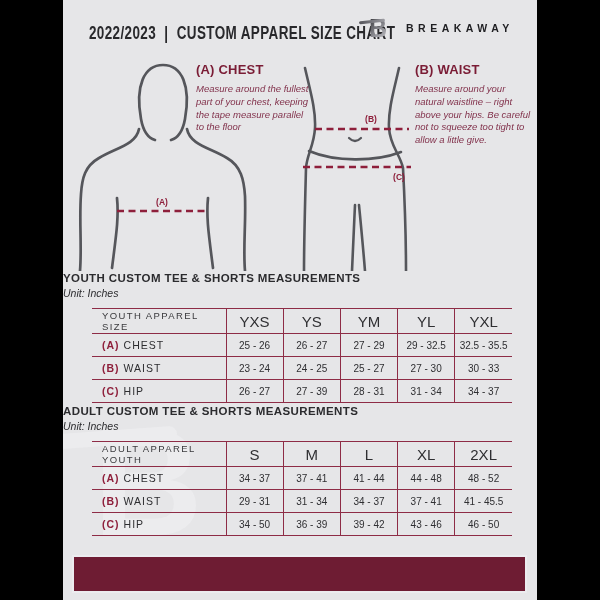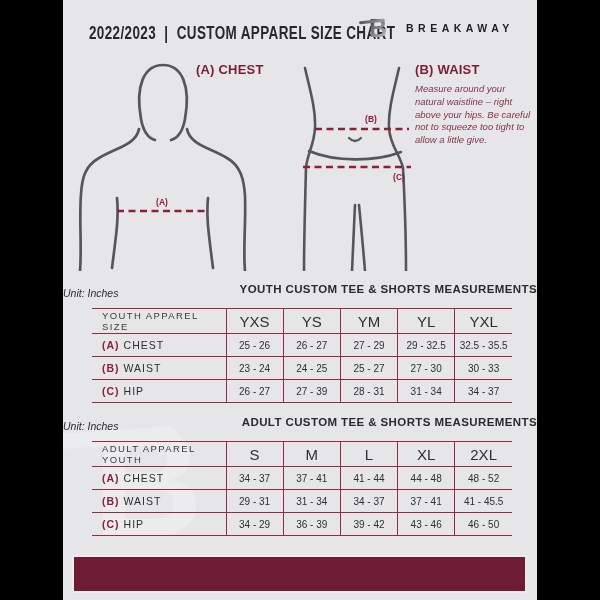--- a/index.html
+++ b/index.html
@@ -24,22 +24,22 @@
   .m-block p{margin:0;font-size:9.5px;font-style:italic;line-height:1.35;color:#82324c;}
   .blk-chest{left:133px;top:62px;width:116px;}
   .blk-waist{left:352px;top:62px;width:116px;}
   .blk-hips{left:352px;top:165px;width:119px;}
 
   .fig{position:absolute;z-index:0;}
   .fig-torso{left:12px;top:56px;}
   .fig-hips{left:220px;top:56px;}
 
   
-  .sec-title{position:absolute;left:0;width:100%;text-align:right;font-size:11.5px;
-             font-weight:bold;letter-spacing:.4px;color:#2b2b2e;z-index:1;margin-top:11px;}
+  .sec-title{position:absolute;left:0;width:100%;text-align:left;font-size:11.5px;
+             font-weight:bold;letter-spacing:.4px;color:#2b2b2e;z-index:1;}
   .sec-unit{position:absolute;left:0;width:100%;font-size:10.5px;
             font-style:italic;color:#2b2b2e;z-index:1;}
 
   
   .size-table{position:absolute;left:29px;width:420px;border-collapse:collapse;table-layout:fixed;
               border-top:1.5px solid #8e2c46;z-index:1;}
   .size-table col.c0{width:134px;}
   .size-table col.cn{width:57.2px;}
   .size-table th,.size-table td{border-bottom:1.5px solid #8e2c46;padding:0;text-align:center;
               color:#2f2f32;font-size:10px;}
@@ -97,20 +97,21 @@
       <path d="M76,149 C78,170 80,190 82,215"></path>
     </g>
     <line x1="32" y1="73" x2="126" y2="73" stroke="#8e1f3b" stroke-width="2.4" stroke-dasharray="7 4.5"></line>
     <line x1="20" y1="111" x2="128" y2="111" stroke="#8e1f3b" stroke-width="2.4" stroke-dasharray="7 4.5"></line>
     <text x="88" y="66" text-anchor="middle" font-size="8.5" font-weight="bold" fill="#8e1f3b">(B)</text>
     <text x="116" y="124" text-anchor="middle" font-size="8.5" font-weight="bold" fill="#8e1f3b">(C)</text>
   </svg>
 
   <div class="m-block blk-chest">
     <h3>(A) CHEST</h3>
+    <p>Measure around the fullest part of your chest, keeping the tape measure parallel to the floor</p>
   </div>
   <div class="m-block blk-waist">
     <h3>(B) WAIST</h3>
     <p>Measure around your natural waistline – right above your hips. Be careful not to squeeze too tight to allow a little give.</p>
   </div>
 
   <div class="watermark">
     <span class="wm-bar"></span>
     <span class="wm-glyph">B</span>
   </div>
@@ -199,21 +200,21 @@
       <tr>
         <td class="lbl"><span class="key">(B)</span><span>WAIST</span></td>
         <td>29 - 31</td>
         <td>31 - 34</td>
         <td>34 - 37</td>
         <td>37 - 41</td>
         <td>41 - 45.5</td>
       </tr>
       <tr>
         <td class="lbl"><span class="key">(C)</span><span>HIP</span></td>
-        <td>34 - 29</td>
+        <td>34 - 50</td>
         <td>36 - 39</td>
         <td>39 - 42</td>
         <td>43 - 46</td>
         <td>46 - 50</td>
       </tr>
     </tbody>
   </table>
 
   <div class="footer-bar"></div>
 

